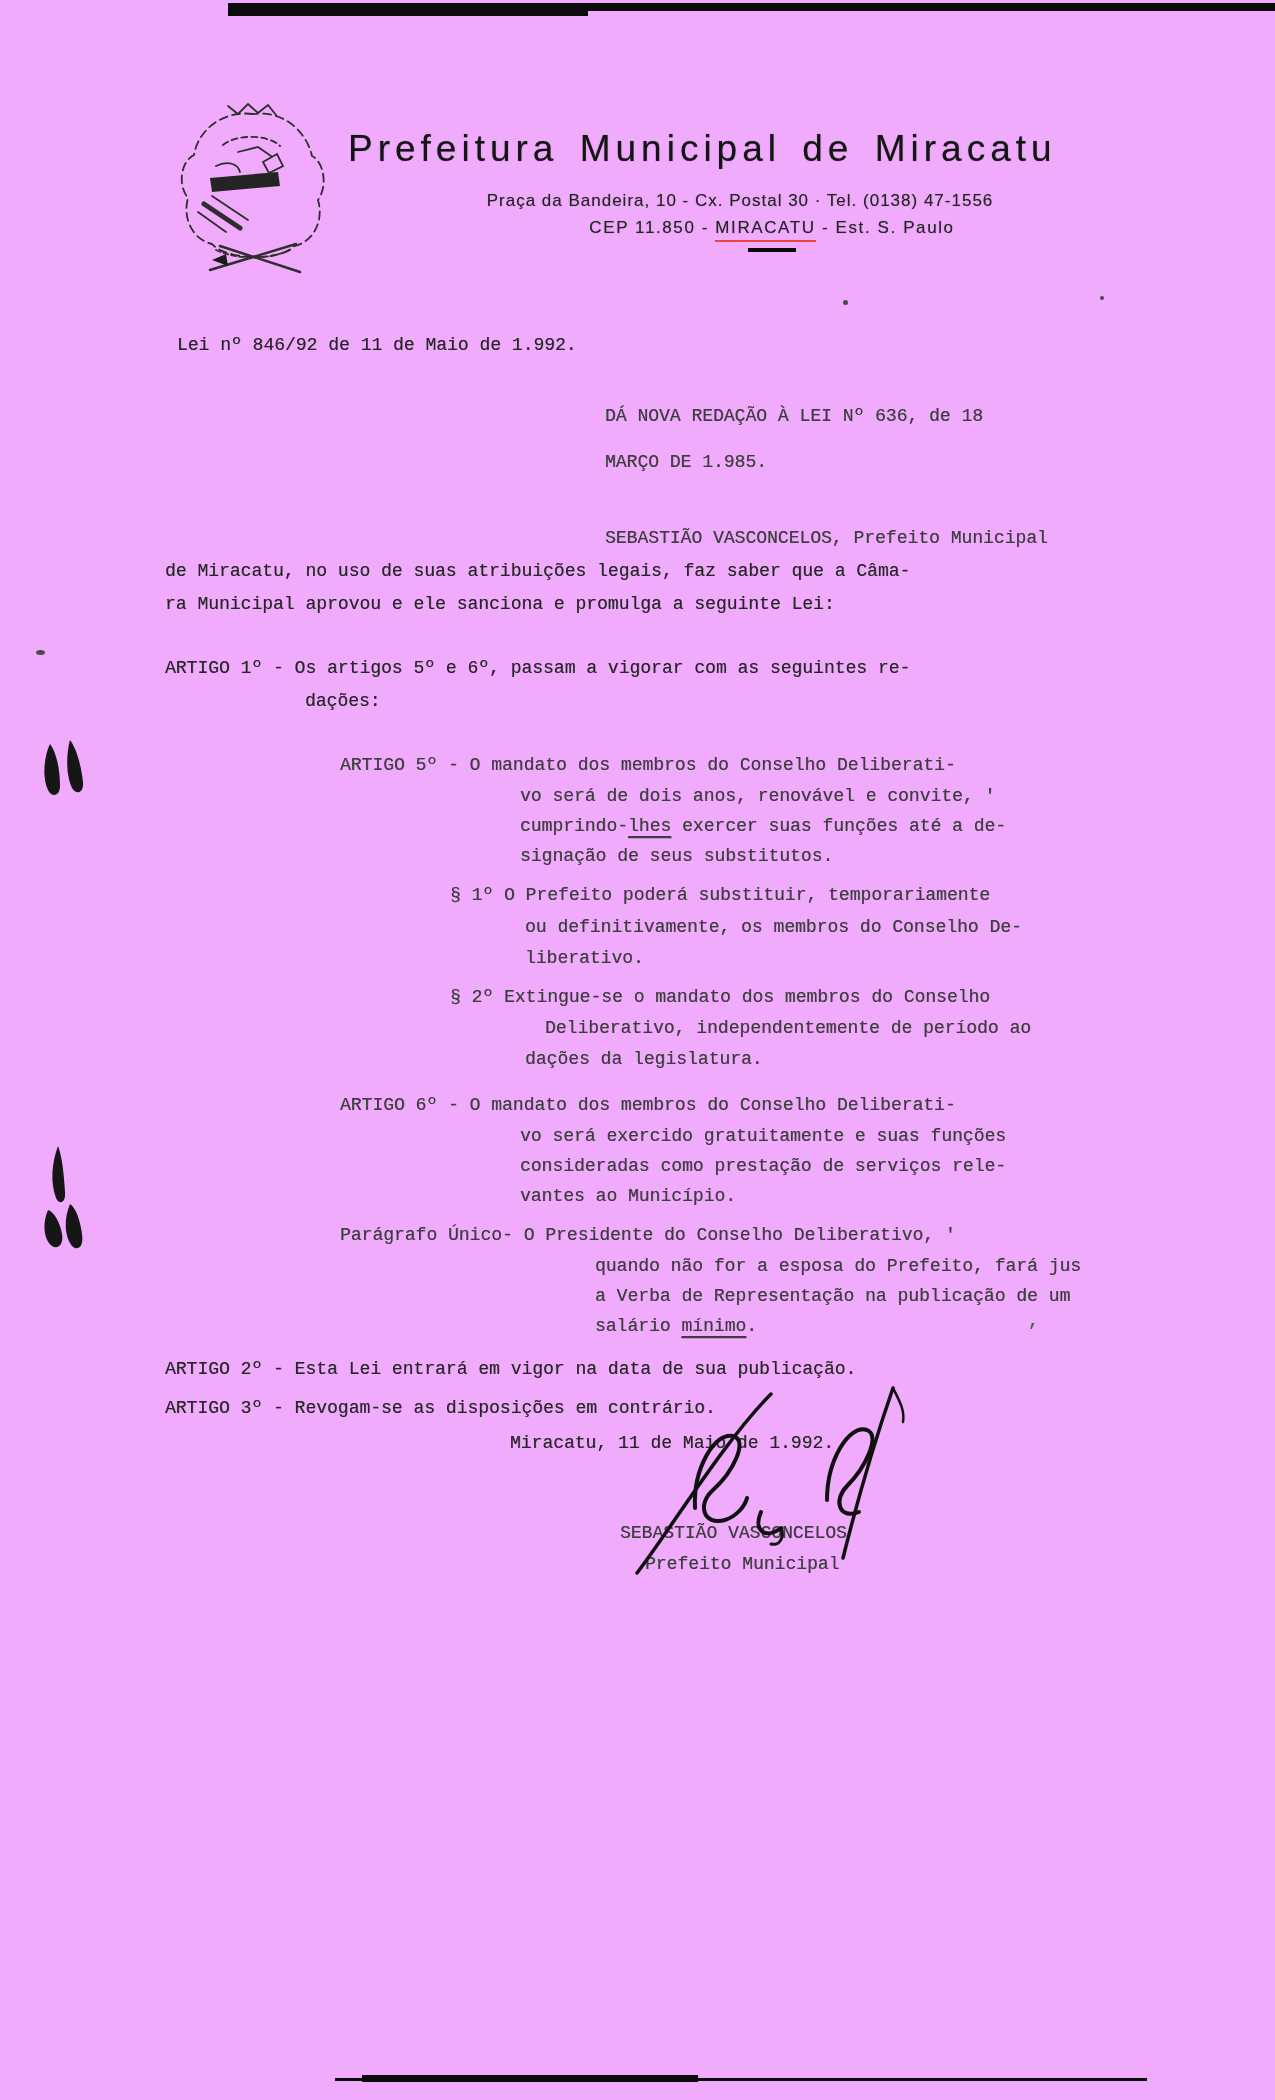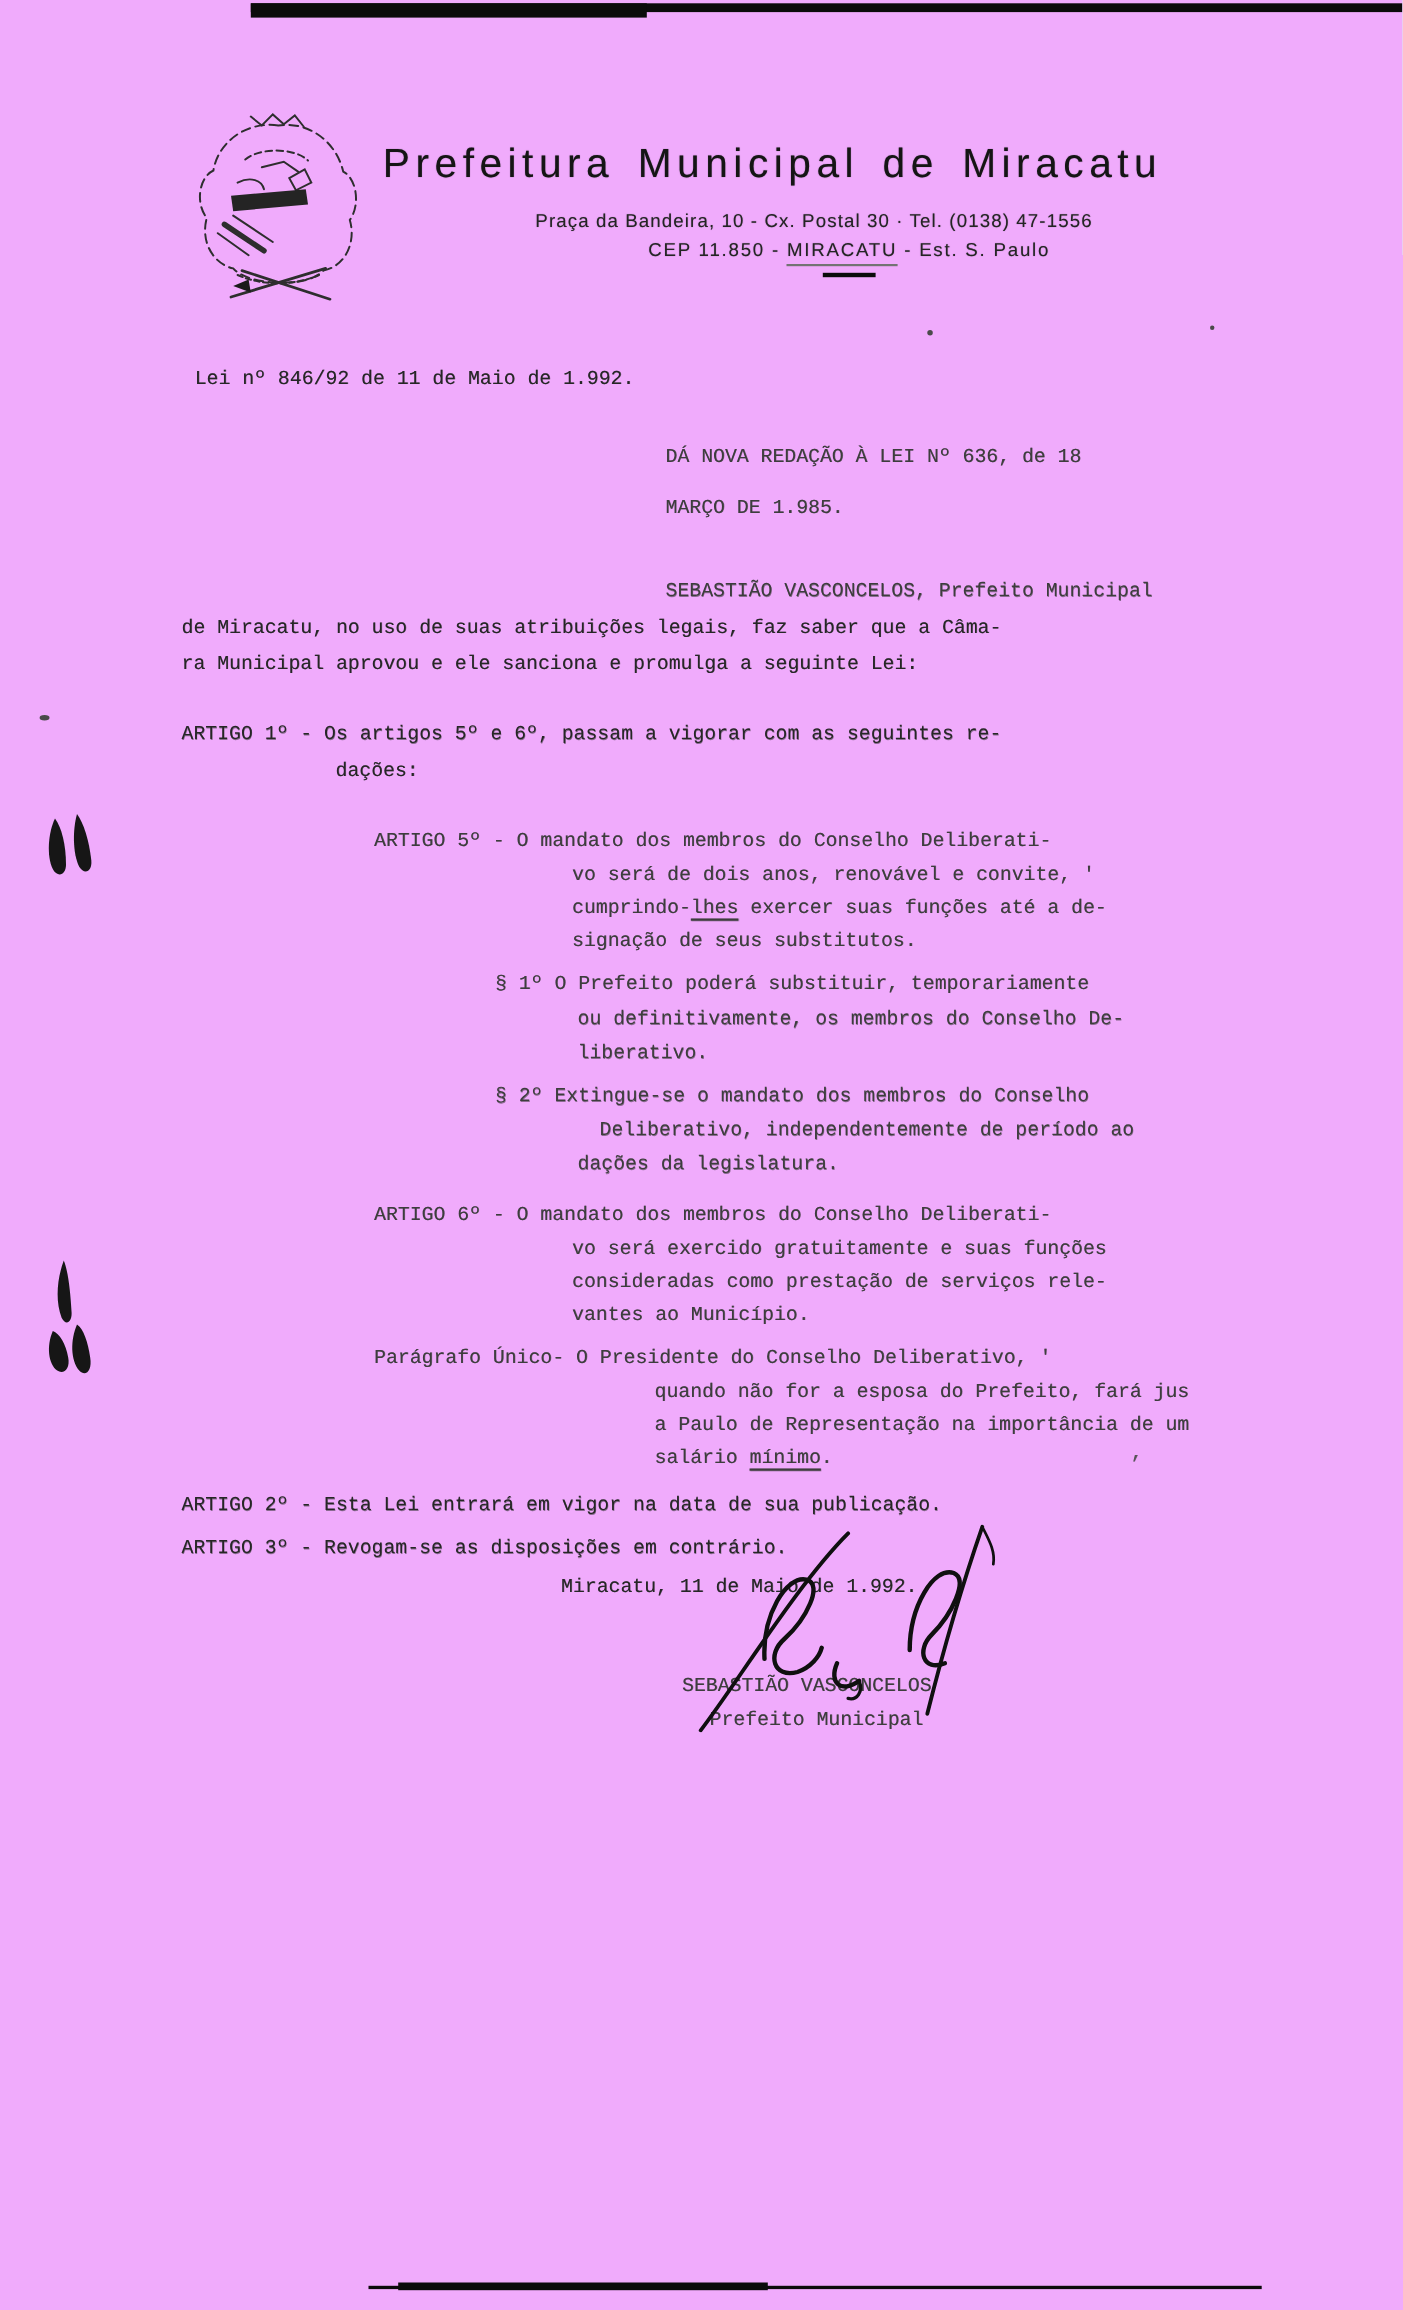--- a/index.html
+++ b/index.html
@@ -18,21 +18,21 @@
   
   .agency-title{
     position:absolute;left:348px;top:128px;
     font-size:37px;font-weight:400;color:#151515;
     letter-spacing:5px;word-spacing:6px;white-space:nowrap;
     text-shadow:0 0 1px rgba(40,40,40,.55);
   }
   .header-sub{position:absolute;left:360px;top:191px;width:760px;text-align:center;color:#242424;}
   .addr1{font-size:17px;letter-spacing:1px;white-space:nowrap;text-shadow:0 0 1px rgba(60,60,60,.5);}
   .addr2{margin-top:7px;margin-left:64px;font-size:17px;letter-spacing:1.6px;white-space:nowrap;text-shadow:0 0 1px rgba(60,60,60,.5);}
-  .city-underline{border-bottom:2px solid #737373;padding-bottom:3px;}
+  .city-underline{border-bottom:2px solid #ef4444;padding-bottom:3px;}
   
   .ln{
     position:absolute;white-space:pre;
     font-family:"Liberation Mono","DejaVu Sans Mono",monospace;
     font-size:18px;line-height:27px;color:#3d3d3d;
     text-shadow:0.4px 0.4px 0.6px rgba(55,55,55,.55);
   }
   .dark{color:#262626;}
   .u{text-decoration:underline;text-underline-offset:5px;text-decoration-thickness:2px;}
   .sig-scrawl{position:absolute;left:575px;top:1380px;}
@@ -97,21 +97,21 @@
   <div class="ln" style="left:545px;top:1015px;">Deliberativo, independentemente de período ao</div>
   <div class="ln" style="left:525px;top:1046px;">dações da legislatura.</div>
 
   <div class="ln" style="left:340px;top:1092px;">ARTIGO 6º - O mandato dos membros do Conselho Deliberati-</div>
   <div class="ln" style="left:520px;top:1123px;">vo será exercido gratuitamente e suas funções</div>
   <div class="ln" style="left:520px;top:1153px;">consideradas como prestação de serviços rele-</div>
   <div class="ln" style="left:520px;top:1183px;">vantes ao Município.</div>
 
   <div class="ln" style="left:340px;top:1222px;">Parágrafo Único- O Presidente do Conselho Deliberativo, '</div>
   <div class="ln" style="left:595px;top:1253px;">quando não for a esposa do Prefeito, fará jus</div>
-  <div class="ln" style="left:595px;top:1283px;">a Paulo de Representação na importância de um</div>
+  <div class="ln" style="left:595px;top:1283px;">a Verba de Representação na publicação de um</div>
   <div class="ln" style="left:595px;top:1313px;"><span>salário </span><span class="u">mínimo</span><span>.</span></div>
   <div class="ln" style="left:1028px;top:1308px;color:#555;">,</div>
 
   <div class="ln dark" style="left:165px;top:1356px;">ARTIGO 2º - Esta Lei entrará em vigor na data de sua publicação.</div>
   <div class="ln dark" style="left:165px;top:1395px;">ARTIGO 3º - Revogam-se as disposições em contrário.</div>
   <div class="ln dark" style="left:510px;top:1430px;">Miracatu, 11 de Maio de 1.992.</div>
 
   <div class="ln" style="left:620px;top:1520px;">SEBASTIÃO VASCONCELOS</div>
   <div class="ln" style="left:645px;top:1551px;">Prefeito Municipal</div>
 

